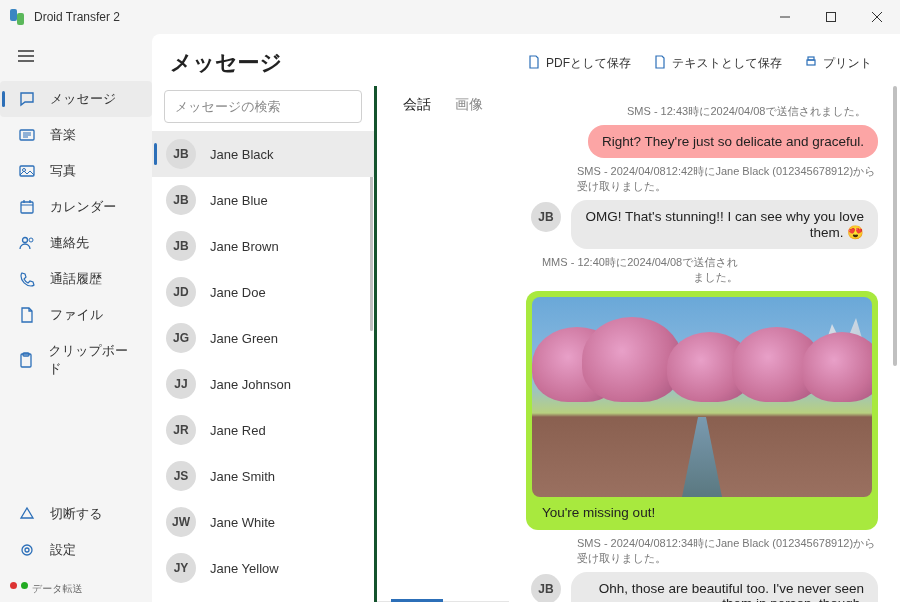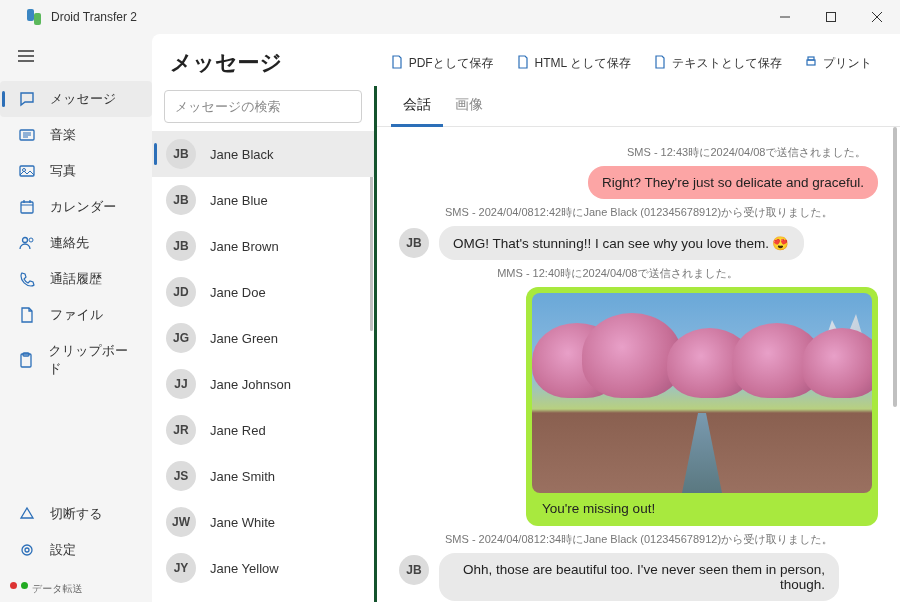--- a/index.html
+++ b/index.html
@@ -1,17 +1,17 @@
 <!DOCTYPE html>
 <html><head>
 <meta charset="utf-8">
 <style>
 * { box-sizing: border-box; margin: 0; padding: 0; }
 body { font-family: "Segoe UI", "Meiryo", sans-serif; font-size: 13px; color: #222; background: #f5f5f5; width: 900px; height: 602px; overflow: hidden; }
-.titlebar { height: 34px; background: #f5f5f5; display: flex; align-items: center; padding-left: 25px; }
+.titlebar { height: 34px; background: #f5f5f5; display: flex; align-items: center; padding-left: 8px; }
 .titlebar-icon { width: 18px; height: 18px; margin-right: 8px; display: flex; align-items: center; justify-content: center; }
 .titlebar-title { font-size: 12px; color: #333; }
 .win-controls { margin-left: auto; display: flex; }
 .win-btn { width: 46px; height: 34px; display: flex; align-items: center; justify-content: center; font-size: 14px; cursor: pointer; }
 .layout { display: flex; height: 568px; }
 .sidebar { width: 152px; background: #f5f5f5; display: flex; flex-direction: column; padding-top: 4px; }
 .hamburger { padding: 12px 18px; cursor: pointer; }
 .nav-list { display: flex; flex-direction: column; margin-top: 4px; }
 .nav-item { display: flex; align-items: center; padding: 9px 18px; cursor: pointer; font-size: 13px; color: #333; position: relative; }
 .nav-item.active::before { content: ""; position: absolute; left: 2px; top: 10px; bottom: 10px; width: 3px; background: #2c6fb8; border-radius: 2px; }
@@ -33,21 +33,21 @@
 .search-box { margin: 4px 12px 8px 12px; }
 .search-box input { width: 100%; padding: 8px 10px; border: 1px solid #d0d0d0; border-radius: 4px; font-size: 13px; background: #fff; color: #888; }
 .search-box input::placeholder { color: #888; }
 .contact-list { flex: 1; overflow-y: auto; position: relative; }
 .contact-scrollthumb { position: absolute; right: 1px; top: 0; width: 3px; height: 200px; background: #c0c0c0; border-radius: 2px; }
 .contact-item { display: flex; align-items: center; padding: 8px 14px; cursor: pointer; position: relative; }
 .contact-item.active { background: #ebebeb; }
 .contact-item.active::before { content: ""; position: absolute; left: 2px; top: 12px; bottom: 12px; width: 3px; background: #2c6fb8; border-radius: 2px; }
 .avatar { width: 30px; height: 30px; border-radius: 50%; background: #dcdcdc; display: flex; align-items: center; justify-content: center; font-weight: 600; font-size: 12px; color: #444; margin-right: 14px; }
 .contact-name { font-size: 13px; color: #333; }
-.chat-col { flex: 1; display: flex; flex-direction: column; }
+.chat-col { flex: 1; display: flex; flex-direction: row; }
 .tabs { display: flex; padding: 0 14px; border-bottom: 1px solid #e5e5e5; }
 .tab { padding: 10px 12px; font-size: 14px; color: #888; cursor: pointer; }
 .tab.active { color: #222; border-bottom: 3px solid #2c6fb8; margin-bottom: -1px; }
 .messages { flex: 1; overflow-y: auto; padding: 12px 22px; position: relative; }
 .msg-scrollthumb { position: absolute; right: 3px; top: 0; width: 4px; height: 280px; background: #c0c0c0; border-radius: 2px; }
 .meta { font-size: 11px; color: #777; margin: 6px 0; }
 .meta.right { text-align: right; padding-right: 12px; }
 .meta.left { text-align: left; padding-left: 46px; }
 .bubble-row { display: flex; margin-bottom: 6px; align-items: flex-start; }
 .bubble-row.out { justify-content: flex-end; }
@@ -216,26 +216,20 @@
         <div class="tool-btn">
             <span class="icon"><svg width="14" height="14" viewBox="0 0 14 14">
                 <path d="M3 1h6l2 2v10H3z" fill="none" stroke="#2c6fb8" stroke-width="1.2"></path>
               </svg></span>
             <span>PDFとして保存</span>
           </div>
         <div class="tool-btn">
             <span class="icon"><svg width="14" height="14" viewBox="0 0 14 14">
                 <path d="M3 1h6l2 2v10H3z" fill="none" stroke="#2c6fb8" stroke-width="1.2"></path>
               </svg></span>
-            <span>HTML として保存</span>
-          </div>
-        <div class="tool-btn">
-            <span class="icon"><svg width="14" height="14" viewBox="0 0 14 14">
-                <path d="M3 1h6l2 2v10H3z" fill="none" stroke="#2c6fb8" stroke-width="1.2"></path>
-              </svg></span>
             <span>テキストとして保存</span>
           </div>
         <div class="tool-btn">
             <span class="icon"><svg width="14" height="14" viewBox="0 0 14 14">
                 <rect x="3" y="5" width="8" height="5" fill="none" stroke="#2c6fb8" stroke-width="1.2"></rect>
                 <rect x="4" y="2" width="6" height="3" fill="none" stroke="#2c6fb8" stroke-width="1.2"></rect>
               </svg></span>
             <span>プリント</span>
           </div>
       </div>

